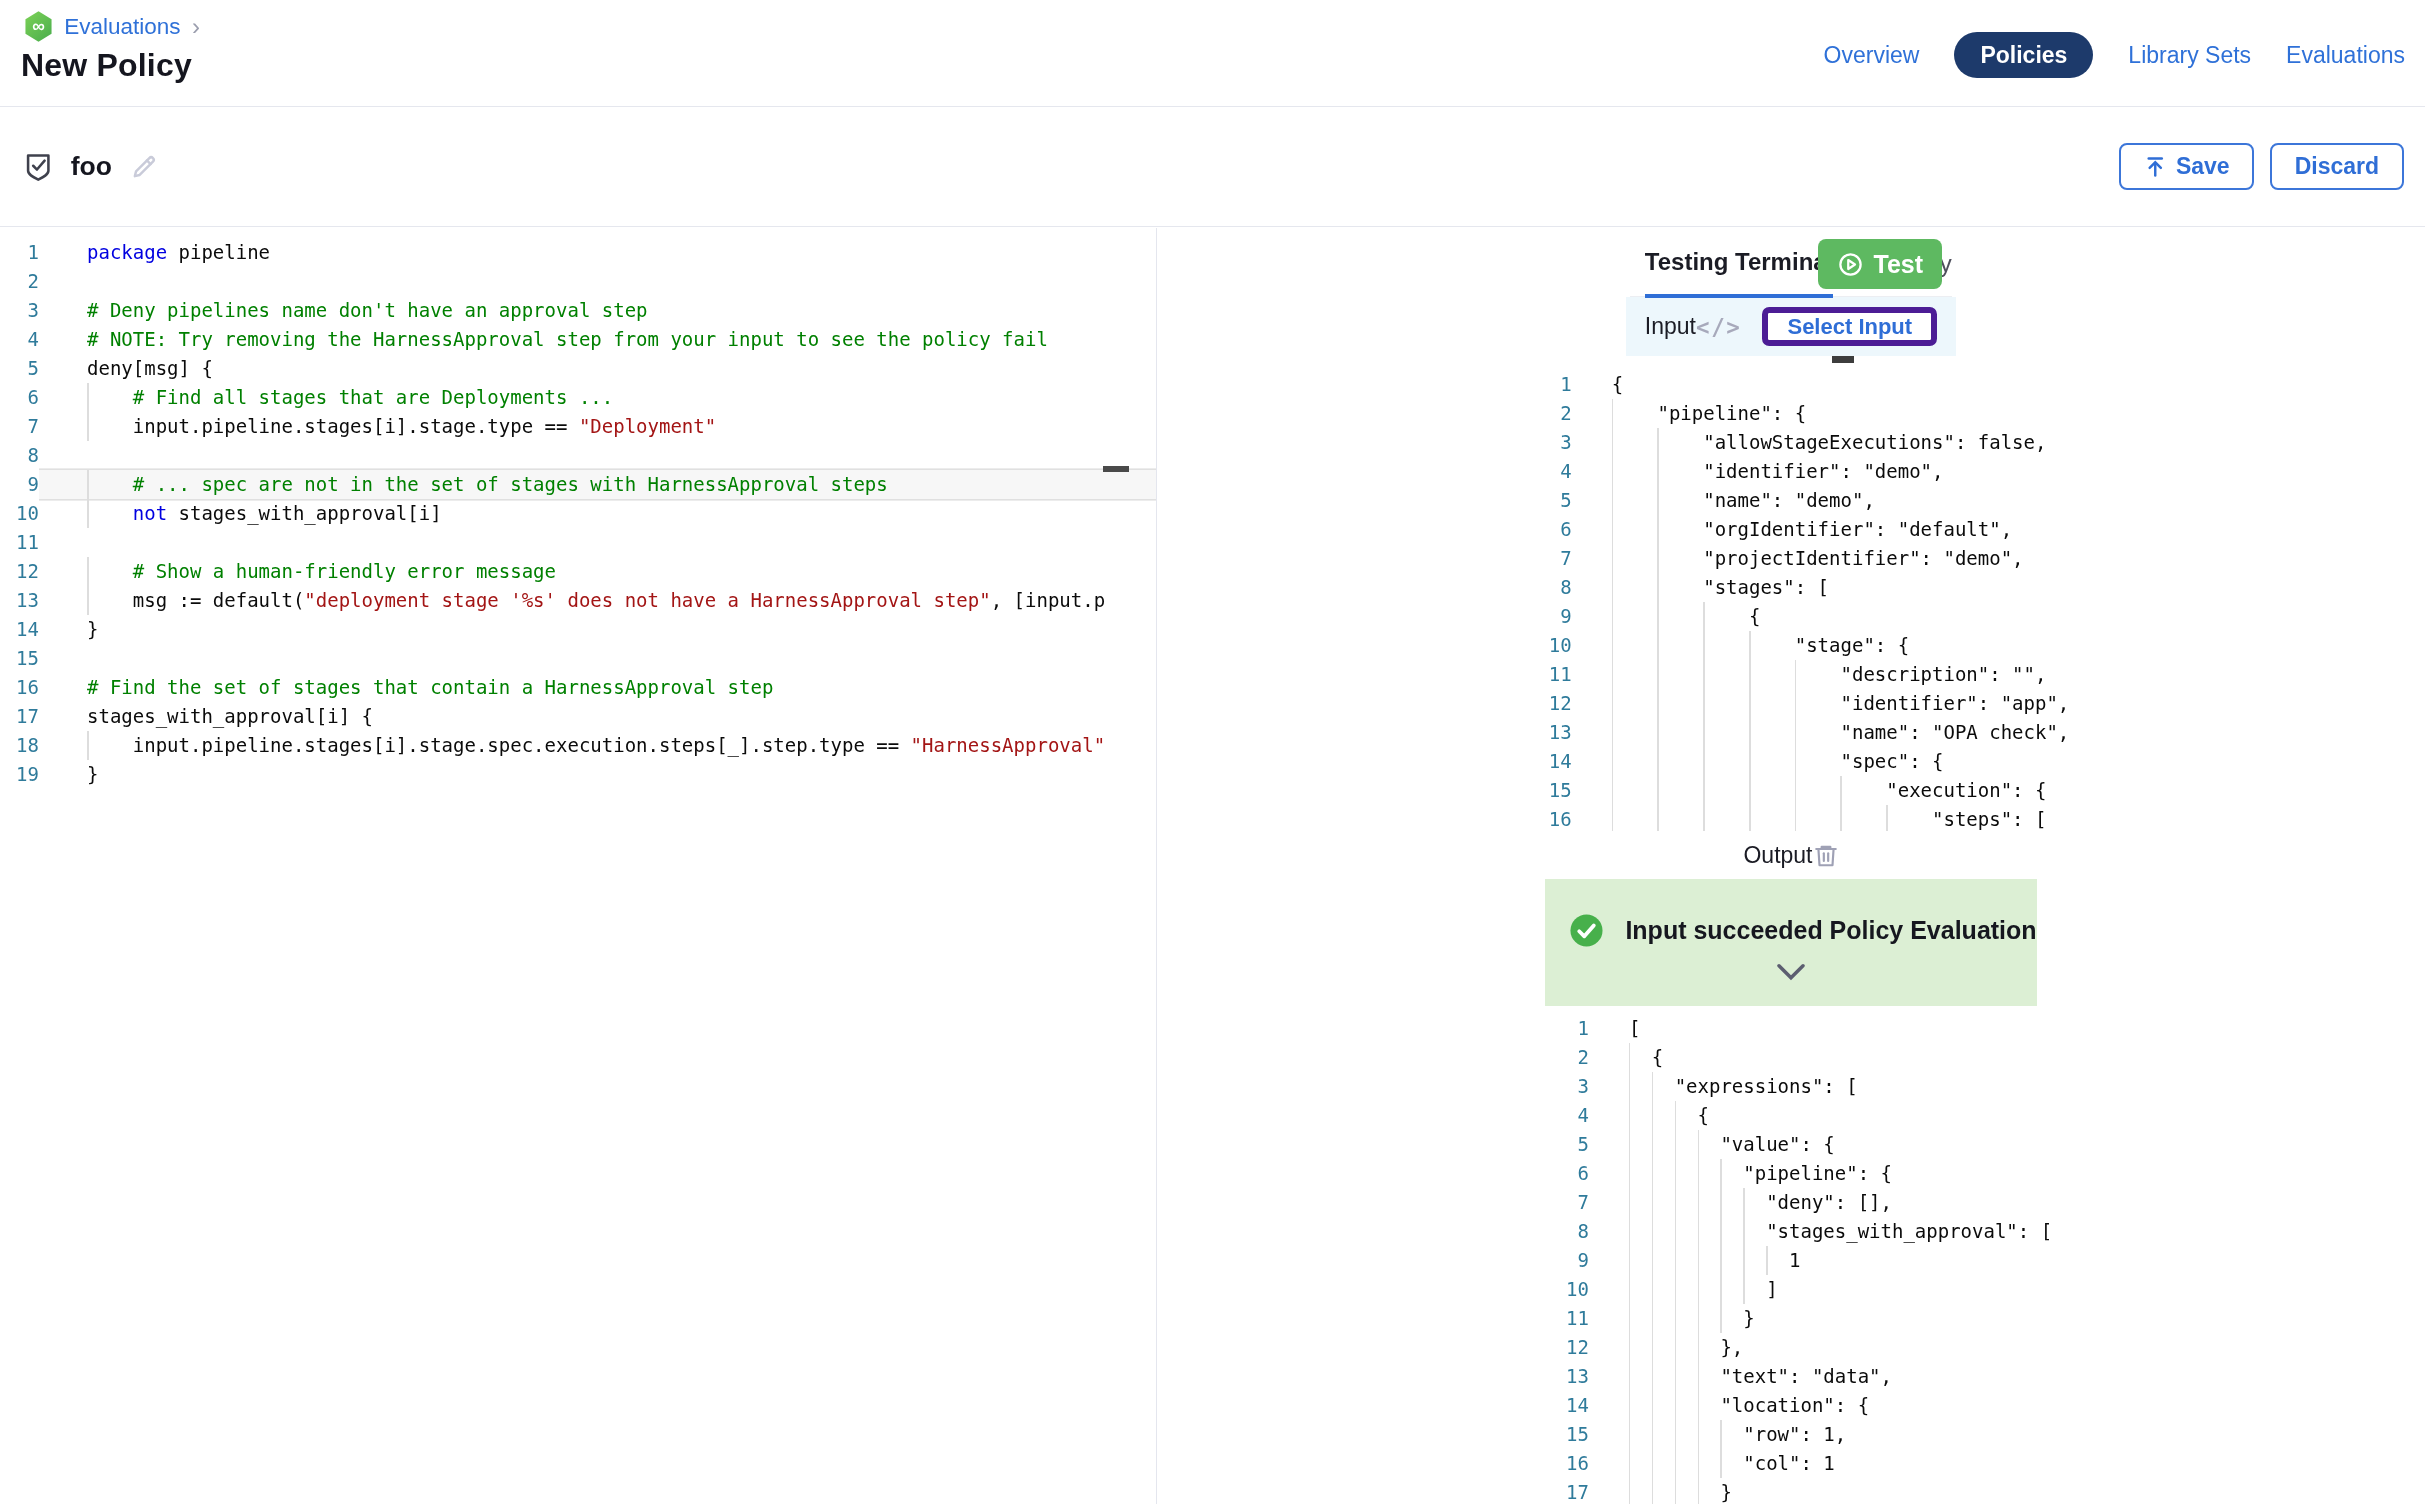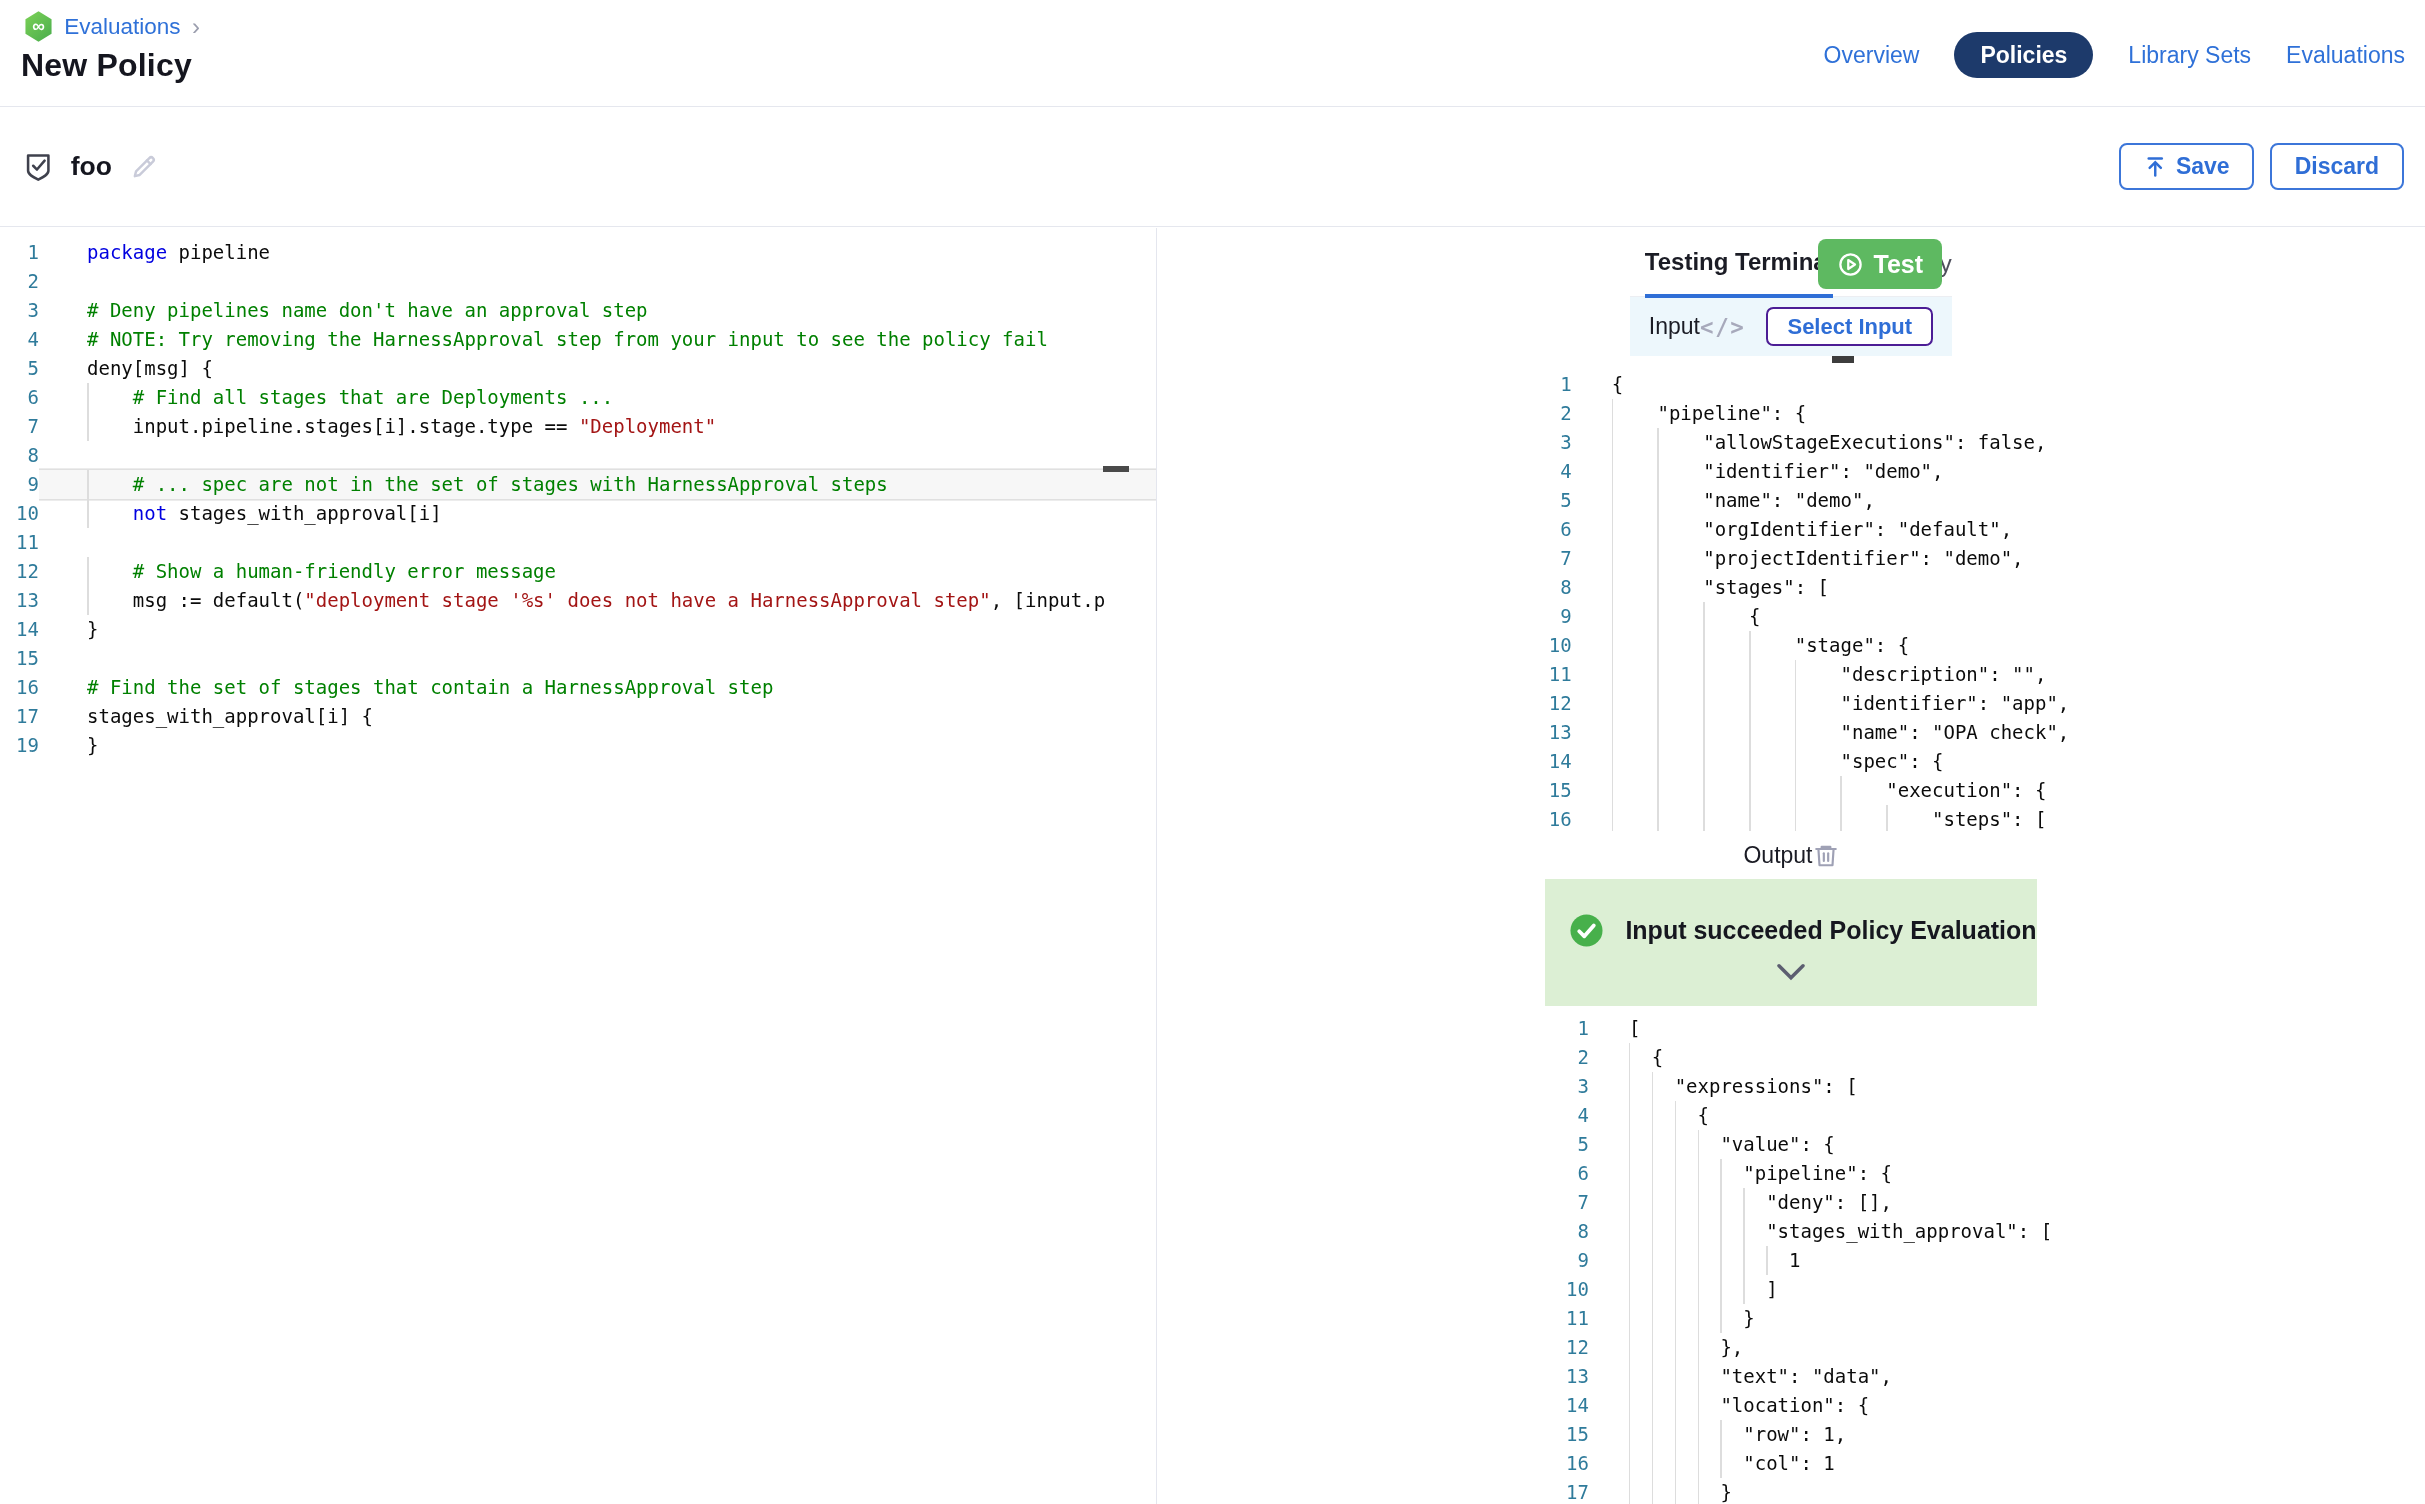--- a/index.html
+++ b/index.html
@@ -51,21 +51,21 @@
   .term-tabs { height:69px; flex:none; display:flex; align-items:flex-end; gap:45px; padding:0 0 0 14.5px; border-bottom:1.6px solid #eceef2; background:#fff; position:relative; }
   .term-tab { font-size:24px; padding-bottom:17.7px; cursor:pointer; color:#4e4f5c; }
   .term-tab.active { color:#1b1c25; font-weight:700; border-bottom:4.8px solid #2f6ed6; margin-bottom:-1.6px; }
   .test-btn { position:absolute; right:9.6px; top:11.3px; display:flex; align-items:center; gap:9.6px; background:#5eb961; color:#fff;
     border:none; border-radius:8px; height:50px; padding:0 19px; font-size:25px; font-weight:700; cursor:pointer; font-family:inherit; }
 
   .input-header { height:59px; flex:none; background:#edf7fc; display:flex; align-items:center; padding:0 19px; }
   .io-label { font-size:23px; color:#1b1c25; }
   .input-header .spacer { flex:1; }
   .code-glyph { color:#a7a9bb; font-size:22.5px; font-weight:700; letter-spacing:1.6px; margin-right:21px; cursor:pointer; font-family:"DejaVu Sans Mono",monospace; }
-  .select-input-btn { height:39px; padding:0 19px; background:#fff; border:2px solid #4c1d95; border-radius:7.2px;
+  .select-input-btn { height:39px; padding:0 19px; background:#fff; border:6px solid #4c1d95; border-radius:7.2px;
     color:#2f6ed6; font-size:22px; font-weight:600; cursor:pointer; font-family:inherit; }
 
   .hscroll-strip { height:7.2px; flex:none; position:relative; background:#fff; }
   .hscroll-track { position:absolute; left:63px; right:0; top:0; bottom:0; background:#ececec; }
   .hscroll-thumb { position:absolute; right:0; top:0; bottom:0; width:22.5px; background:#3d3d3d; }
 
   .input-editor { height:468px; flex:none; padding-top:6.4px; }
   .input-editor .ln, .output-editor .ln { width:59px; }
   .input-editor .cc, .output-editor .cc { padding-left:40px; }
 
@@ -142,20 +142,21 @@
         <div class="cl"><span class="ln">8</span><span class="cc"><span class="cc-inner"><i class="guide" style="left: 0ch;"></i></span></span></div>
         <div class="cl"><span class="ln">9</span><span class="cc hl"><span class="cc-inner"><i class="guide" style="left: 0ch;"></i><span class="tk-c">    # ... spec are not in the set of stages with HarnessApproval steps</span></span></span></div>
         <div class="cl"><span class="ln">10</span><span class="cc"><span class="cc-inner"><i class="guide" style="left: 0ch;"></i><span class="tk-p">    </span><span class="tk-k">not</span><span class="tk-p"> stages_with_approval[i]</span></span></span></div>
         <div class="cl"><span class="ln">11</span><span class="cc"><span class="cc-inner"><i class="guide" style="left: 0ch;"></i></span></span></div>
         <div class="cl"><span class="ln">12</span><span class="cc"><span class="cc-inner"><i class="guide" style="left: 0ch;"></i><span class="tk-c">    # Show a human-friendly error message</span></span></span></div>
         <div class="cl"><span class="ln">13</span><span class="cc"><span class="cc-inner"><i class="guide" style="left: 0ch;"></i><span class="tk-p">    msg := default(</span><span class="tk-s">"deployment stage '%s' does not have a HarnessApproval step"</span><span class="tk-p">, [input.p</span></span></span></div>
         <div class="cl"><span class="ln">14</span><span class="cc"><span class="cc-inner"><span class="tk-p">}</span></span></span></div>
         <div class="cl"><span class="ln">15</span><span class="cc"><span class="cc-inner"></span></span></div>
         <div class="cl"><span class="ln">16</span><span class="cc"><span class="cc-inner"><span class="tk-c"># Find the set of stages that contain a HarnessApproval step</span></span></span></div>
         <div class="cl"><span class="ln">17</span><span class="cc"><span class="cc-inner"><span class="tk-p">stages_with_approval[i] {</span></span></span></div>
+        <div class="cl"><span class="ln">18</span><span class="cc"><span class="cc-inner"><i class="guide" style="left: 0ch;"></i><span class="tk-p">    input.pipeline.stages[i].stage.spec.execution.steps[_].step.type == </span><span class="tk-s">"HarnessApproval"</span></span></span></div>
         <div class="cl"><span class="ln">19</span><span class="cc"><span class="cc-inner"><span class="tk-p">}</span></span></span></div>
       </div>
     <div class="ruler-dash"></div>
   </div>
 
   <div class="right-pane">
 
     <div class="term-tabs">
       <span class="term-tab active">Testing Terminal</span>
       <span class="term-tab">Library</span>

